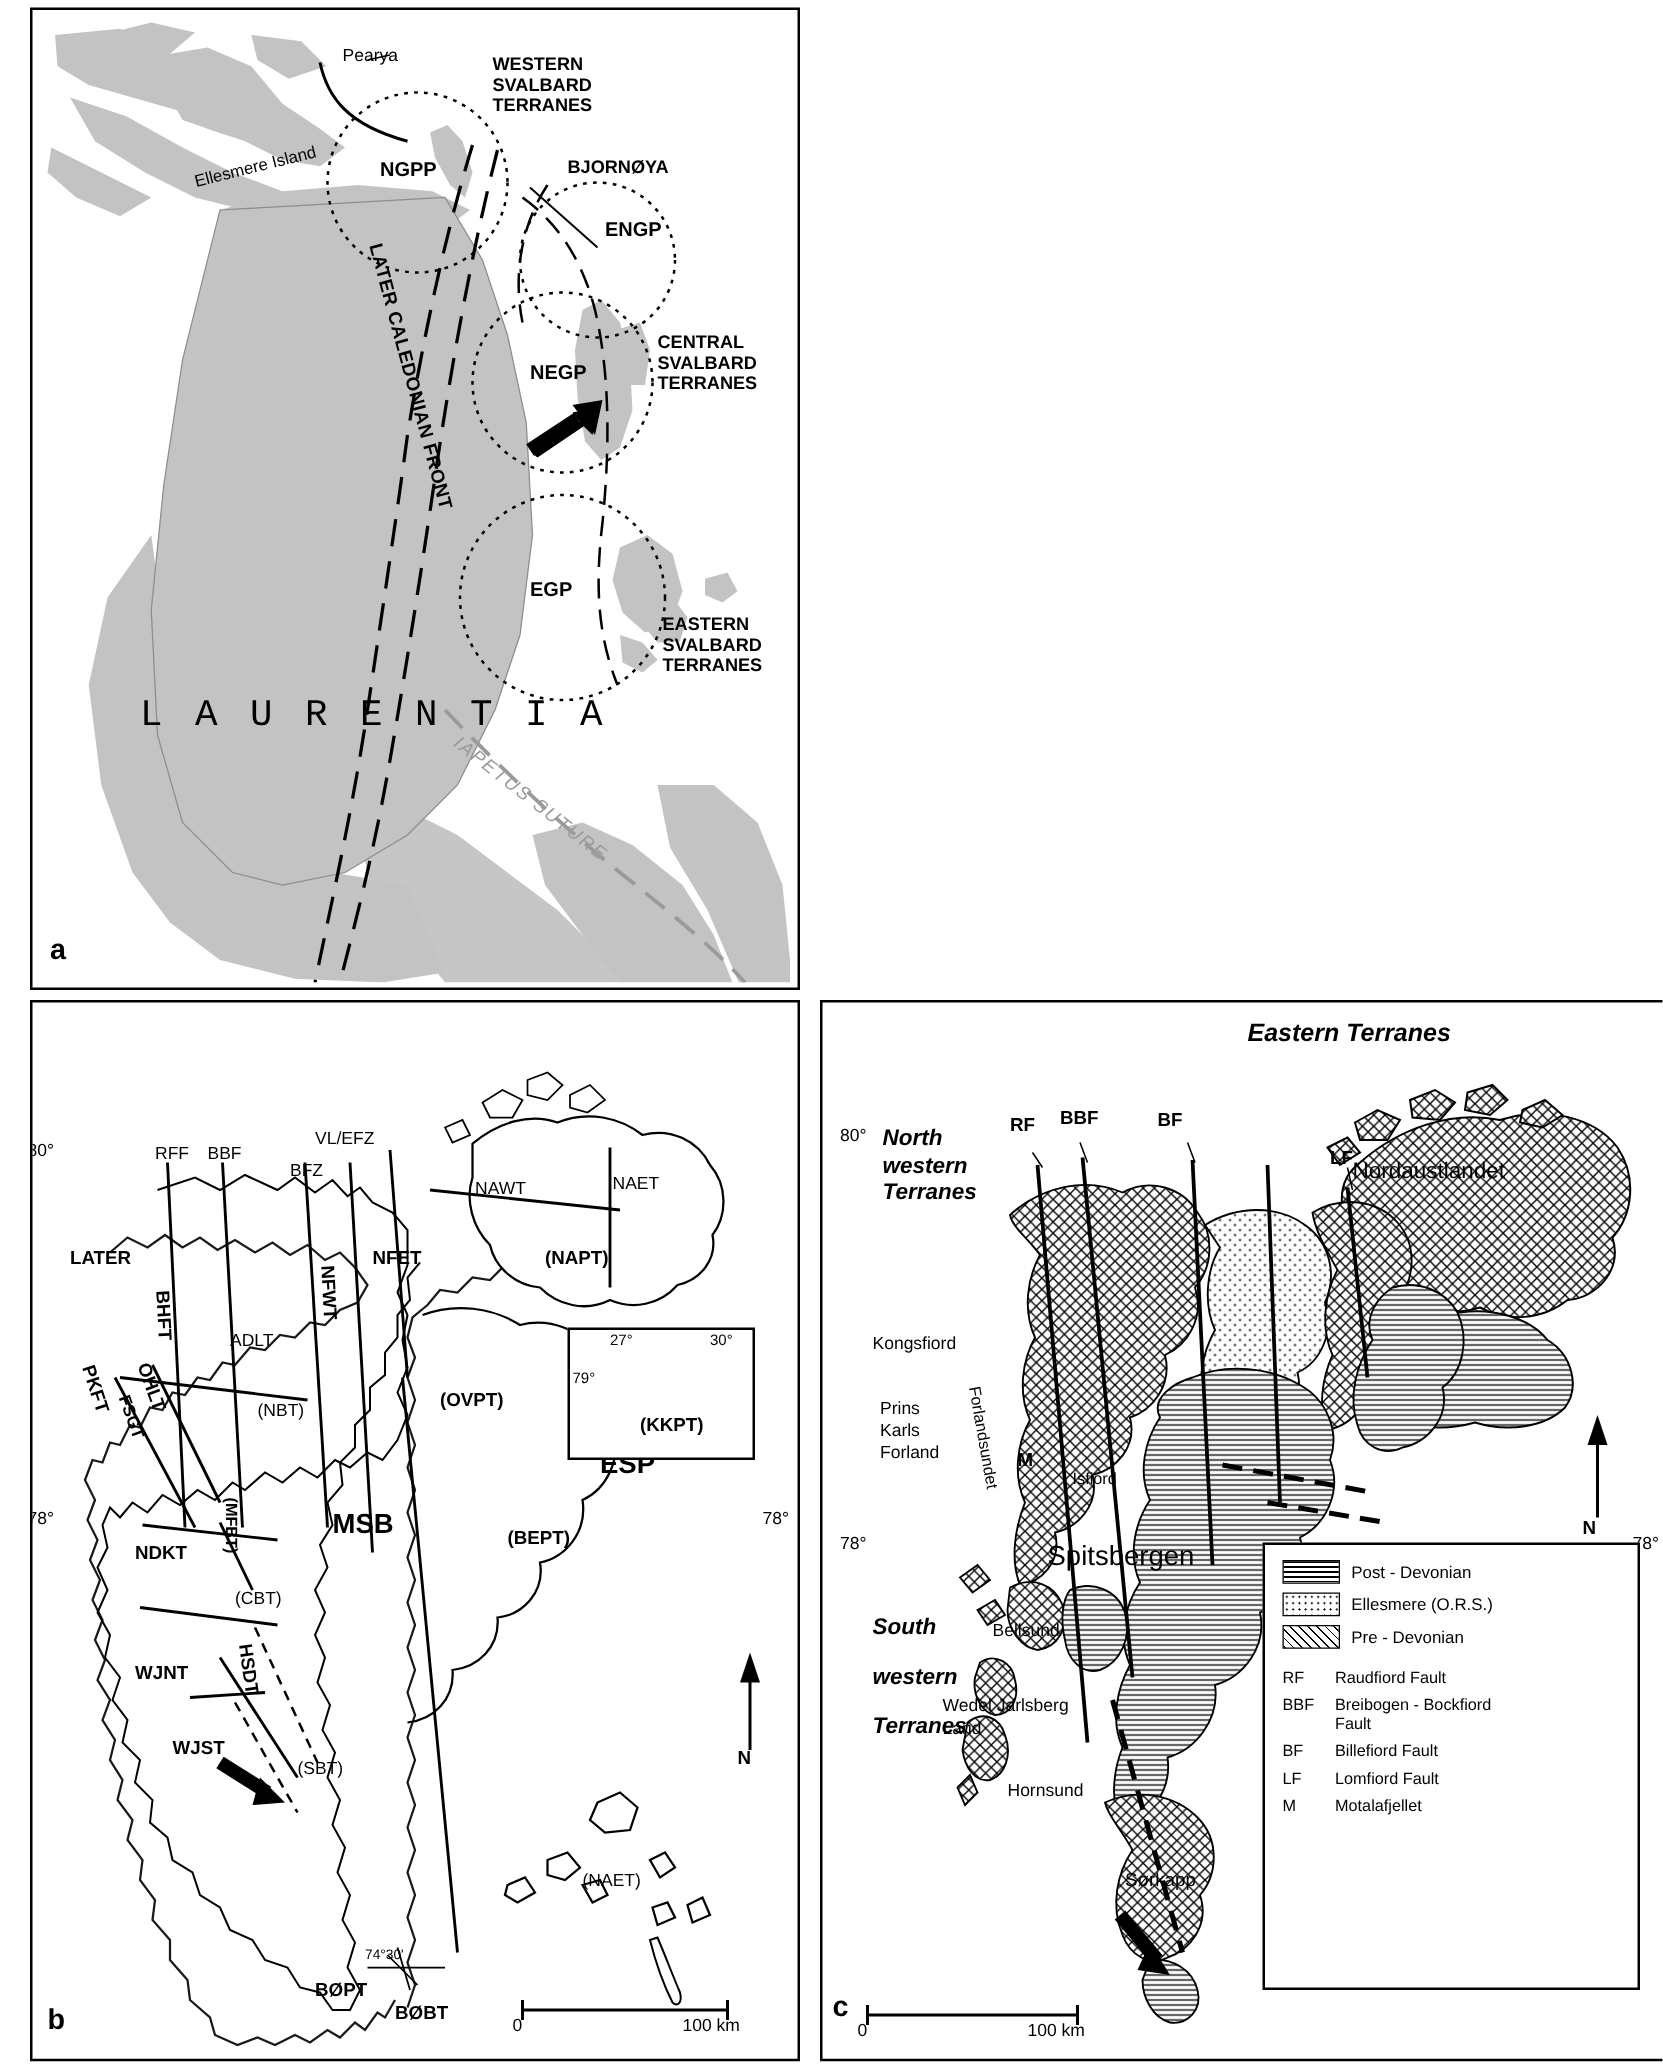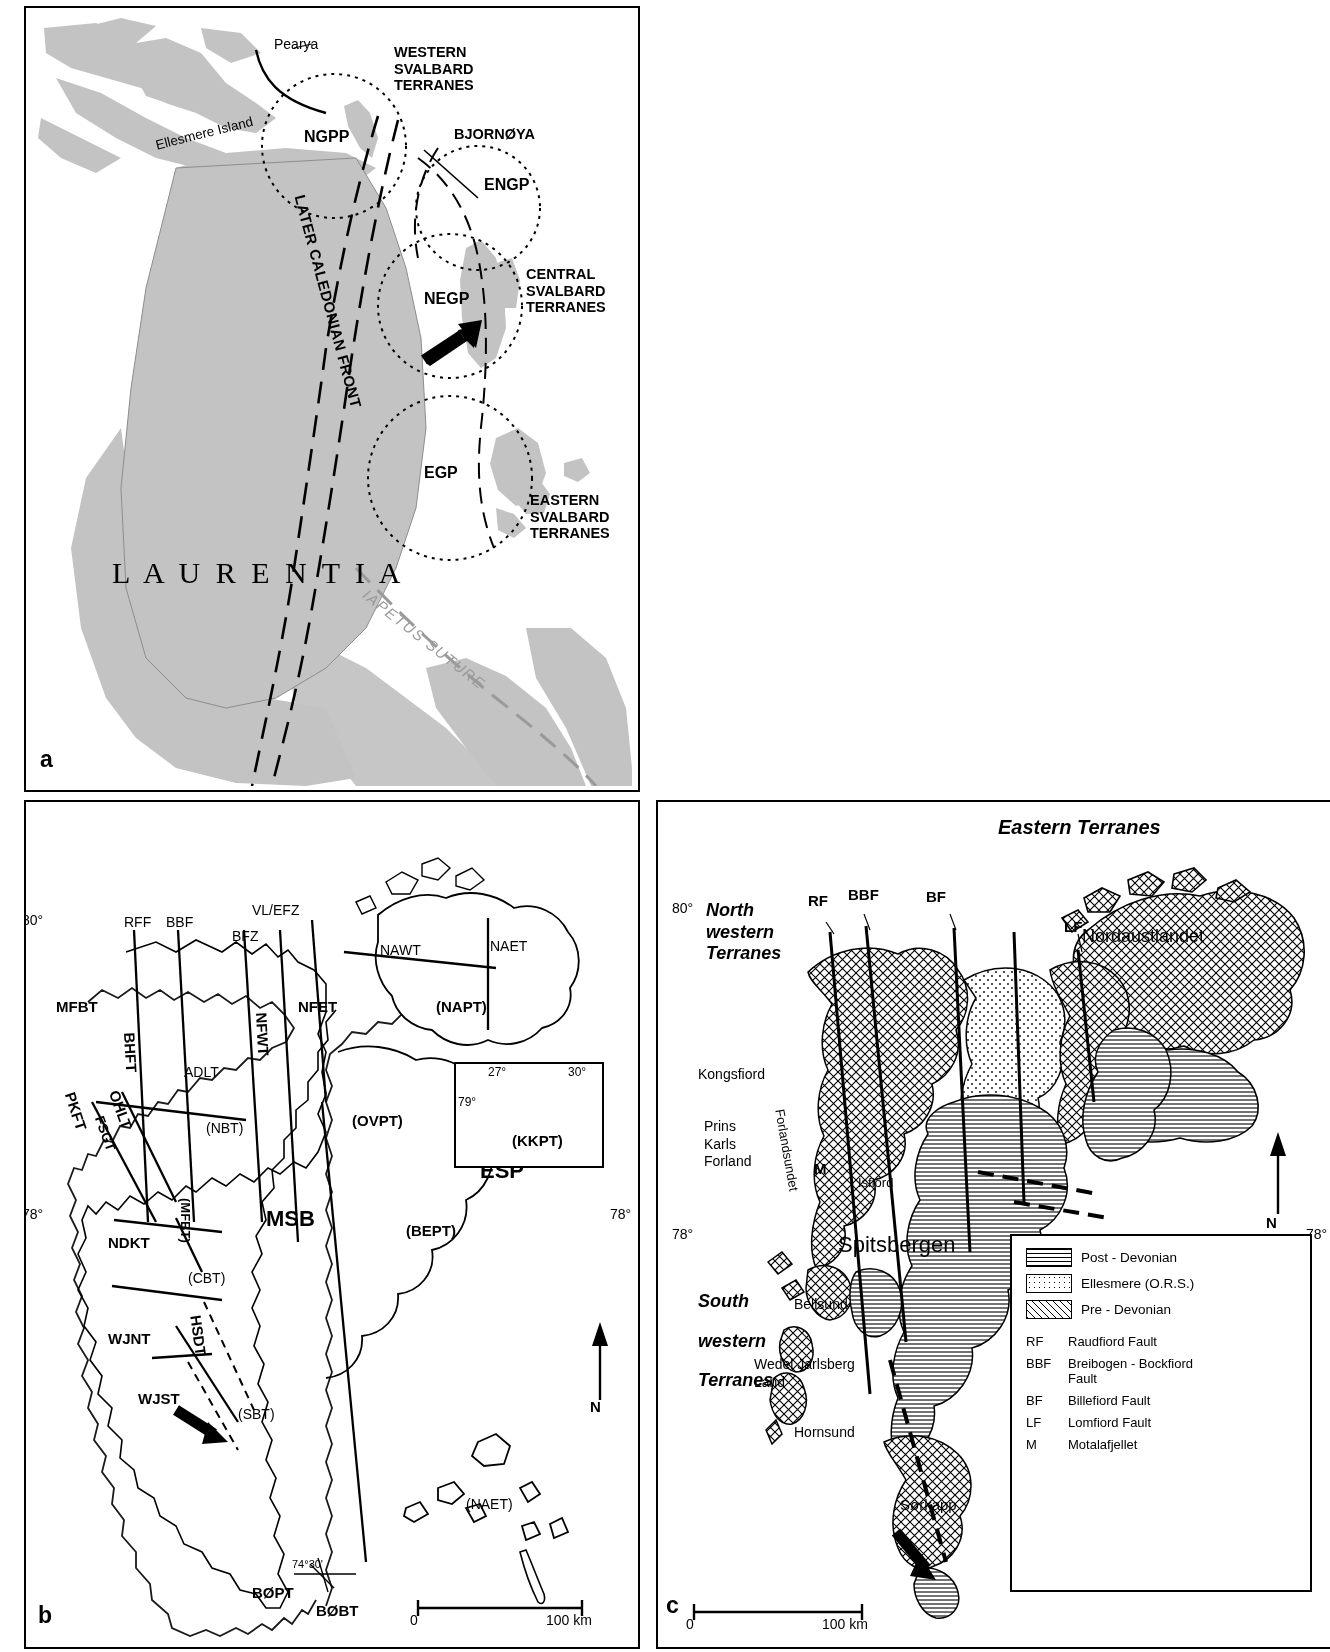--- a/index.html
+++ b/index.html
@@ -96,21 +96,21 @@
 SVALBARD
 TERRANES</div>
   <div class="lbl b" style="left:500px;top:258px;font-size:14.5px;white-space:pre;">CENTRAL
 SVALBARD
 TERRANES</div>
   <div class="lbl b" style="left:504px;top:484px;font-size:14.5px;white-space:pre;">EASTERN
 SVALBARD
 TERRANES</div>
   <div class="lbl b cap" style="left:282px;top:185px;font-size:15px;transform:rotate(75deg);transform-origin:left top;white-space:nowrap;">LATER CALEDONIAN FRONT</div>
   <div class="lbl i" style="left:344px;top:578px;font-size:15px;color:#9a9a9a;transform:rotate(38deg);transform-origin:left top;white-space:nowrap;letter-spacing:1.5px;">IAPETUS SUTURE</div>
-  <div class="lbl" style="left:86px;top:548px;font-family:Liberation Serif, serif;font-size:30px;letter-spacing:4px;">L A U R E N T I A</div>
+  <div class="lbl" style="left:86px;top:548px;font-family:Liberation Mono, monospace;font-size:30px;letter-spacing:4px;">L A U R E N T I A</div>
   <div class="plabel" style="left:14px;top:738px;">a</div>
 </div>
 
 <div class="panel" id="panel-b">
   <svg width="608" height="841" viewBox="0 0 608 841">
 
     <g fill="none" stroke="#000" stroke-width="1.6">
       <path d="M100 150 L130 140 L150 150 L170 138 L196 150 L210 140 L226 152 L240 142 L252 155 L262 148 L272 160
                L288 168 L300 182 L300 210 L292 232 L300 250 L296 270 L300 292 L292 312 L300 330
                L292 350 L280 366 L268 360 L254 372 L242 366 L228 380 L214 372 L200 384 L186 376
@@ -241,21 +241,21 @@
   <div class="lbl" style="left:-4px;top:110px;font-size:14px;">80°</div>
   <div class="lbl" style="left:-4px;top:404px;font-size:14px;">78°</div>
   <div class="lbl" style="left:584px;top:404px;font-size:14px;">78°</div>
 
   <div class="lbl" style="left:98px;top:112px;">RFF</div>
   <div class="lbl" style="left:140px;top:112px;">BBF</div>
   <div class="lbl" style="left:206px;top:126px;">BFZ</div>
   <div class="lbl" style="left:226px;top:100px;">VL/EFZ</div>
   <div class="lbl" style="left:354px;top:140px;">NAWT</div>
   <div class="lbl" style="left:464px;top:136px;">NAET</div>
-  <div class="lbl b" style="left:30px;top:196px;font-size:15px;">MFBT</div>
+  <div class="lbl b" style="left:30px;top:196px;font-size:15px;">LATER</div>
   <div class="lbl b" style="left:112px;top:230px;font-size:15px;transform:rotate(87deg);transform-origin:left top;">BHFT</div>
   <div class="lbl" style="left:158px;top:262px;">ADLT</div>
   <div class="lbl b" style="left:244px;top:210px;font-size:15px;transform:rotate(87deg);transform-origin:left top;">NFWT</div>
   <div class="lbl b" style="left:272px;top:196px;font-size:15px;">NFET</div>
   <div class="lbl b" style="left:410px;top:196px;font-size:15px;">(NAPT)</div>
   <div class="lbl b" style="left:52px;top:288px;font-size:15px;transform:rotate(72deg);transform-origin:left top;">PKFT</div>
   <div class="lbl b" style="left:96px;top:286px;font-size:15px;transform:rotate(70deg);transform-origin:left top;">OHLT</div>
   <div class="lbl b" style="left:80px;top:312px;font-size:13.5px;transform:rotate(70deg);transform-origin:left top;">FSGT</div>
   <div class="lbl" style="left:180px;top:318px;">(NBT)</div>
   <div class="lbl b" style="left:326px;top:310px;font-size:15px;">(OVPT)</div>
@@ -419,21 +419,21 @@
   <div class="lbl" style="left:180px;top:430px;font-size:22px;">Spitsbergen</div>
   <div class="lbl" style="left:40px;top:264px;font-size:14px;">Kongsfiord</div>
   <div class="lbl" style="left:46px;top:316px;font-size:14px;white-space:pre;line-height:1.25;">Prins
 Karls
 Forland</div>
   <div class="lbl" style="left:128px;top:306px;font-size:13px;transform:rotate(80deg);transform-origin:left top;">Forlandsundet</div>
   <div class="lbl" style="left:200px;top:374px;font-size:13px;">Isfiord</div>
   <div class="lbl" style="left:136px;top:494px;font-size:14px;">Bellsund</div>
   <div class="lbl" style="left:96px;top:554px;font-size:14px;white-space:pre;line-height:1.25;">Wedel Jarlsberg
 Land</div>
-  <div class="lbl" style="left:136px;top:622px;font-size:14px;">Hornsund</div>
+  <div class="lbl" style="left:148px;top:622px;font-size:14px;">Hornsund</div>
   <div class="lbl" style="left:242px;top:694px;font-size:15px;">Sørkapp</div>
   <div class="lbl b" style="left:156px;top:358px;font-size:15px;">M</div>
   <div class="north" style="left:608px;top:412px;">N</div>
 
   <div class="legend-box" style="left:352px;top:432px;width:302px;height:358px;padding:12px 14px;box-sizing:border-box;">
     <div class="leg-row">
       <span class="sw" style="background:repeating-linear-gradient(to bottom,#000 0 1px,#fff 1px 4px);"></span>
       <span>Post - Devonian</span>
     </div>
     <div class="leg-row">

